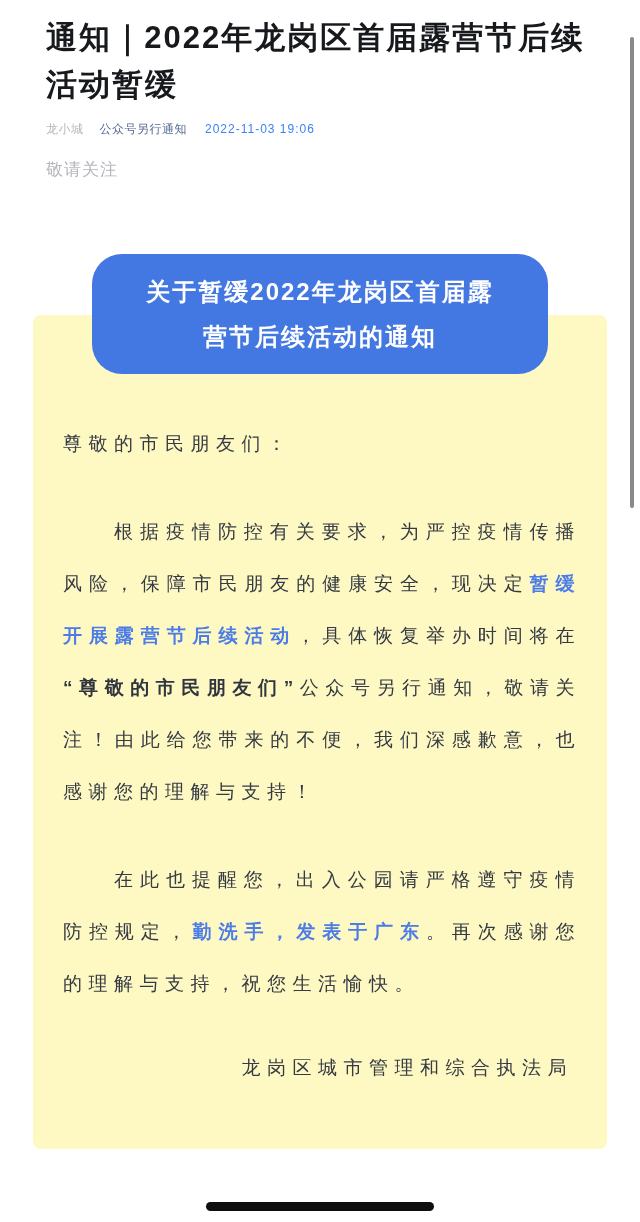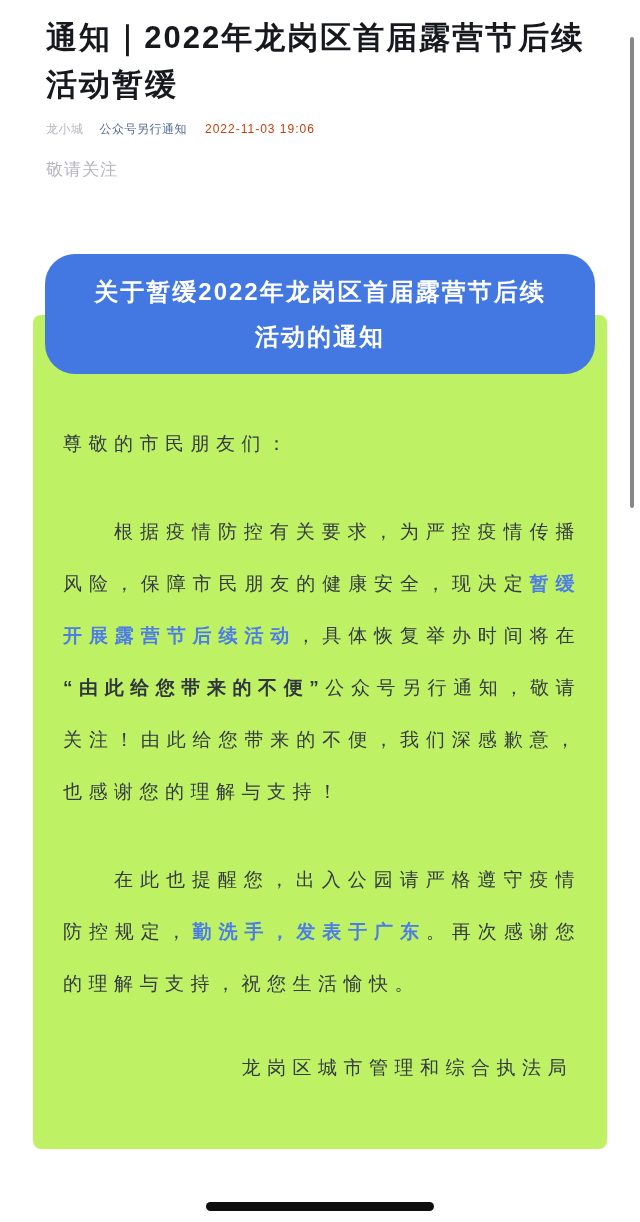--- a/index.html
+++ b/index.html
@@ -33,59 +33,59 @@
     font-size: 12px;
     letter-spacing: 0.5px;
   }
   .author-name { color: #b5b5bd; }
   .account-link {
     color: #576b95;
     margin-left: 16px;
     cursor: pointer;
   }
   .publish-time {
-    color: #c2410c;
+    color: #3b82f6;
     margin-left: 18px;
     letter-spacing: 1px;
   }
   .publish-location {
     margin-top: 20px;
     font-size: 17px;
     color: #b5b5bd;
     letter-spacing: 1px;
   }
 
   
   .notice-wrap {
     margin-top: 73px;
     position: relative;
   }
   .notice-banner {
     position: relative;
     z-index: 2;
-    width: 550px;
+    width: 456px;
     box-sizing: border-box;
     margin: 0 auto -59px auto;
     background: #4377e1;
     border-radius: 30px;
     padding: 15px 45px;
     color: #ffffff;
     font-size: 24px;
     font-weight: 700;
     line-height: 45px;
     text-align: center;
     letter-spacing: 2px;
   }
   .notice-box {
     position: relative;
     z-index: 1;
     width: 574px;
     box-sizing: border-box;
     margin: 0 auto;
-    background: #bef264;
+    background: #fef9c3;
     border-radius: 8px;
     padding: 103px 26px 47px 30px;
   }
   .body-p {
     margin: 0;
     font-size: 19px;
     line-height: 52px;
     letter-spacing: 6.5px;
     color: #353a44;
     text-align: justify;
@@ -134,20 +134,20 @@
     <span class="account-link">公众号另行通知</span>
     <span class="publish-time">2022-11-03 19:06</span>
   </div>
   <div class="publish-location">敬请关注</div>
 </div>
 
 <div class="notice-wrap">
   <div class="notice-banner">关于暂缓2022年龙岗区首届露营节后续活动的通知</div>
   <div class="notice-box">
     <p class="body-p">尊敬的市民朋友们：</p>
-    <p class="body-p indent spaced"><span>根据疫情防控有关要求，为严控疫情传播风险，保障市民朋友的健康安全，现决定</span><span class="seg-highlight">暂缓开展露营节后续活动</span><span>，具体恢复举办时间将在</span><span class="seg-bold">“由此给您带来的不便”</span><span>公众号另行通知，敬请关注！由此给您带来的不便，我们深感歉意，也感谢您的理解与支持！</span></p>
+    <p class="body-p indent spaced"><span>根据疫情防控有关要求，为严控疫情传播风险，保障市民朋友的健康安全，现决定</span><span class="seg-highlight">暂缓开展露营节后续活动</span><span>，具体恢复举办时间将在</span><span class="seg-bold">“尊敬的市民朋友们”</span><span>公众号另行通知，敬请关注！由此给您带来的不便，我们深感歉意，也感谢您的理解与支持！</span></p>
     <p class="body-p indent spaced"><span>在此也提醒您，出入公园请严格遵守疫情防控规定，</span><span class="seg-highlight">勤洗手，发表于广东</span><span>。再次感谢您的理解与支持，祝您生活愉快。</span></p>
     <p class="sign-line first">龙岗区城市管理和综合执法局</p>
   </div>
 </div>
 
 <div class="scrollbar-thumb"></div>
 <div class="home-indicator"></div>
 
 </body></html>

